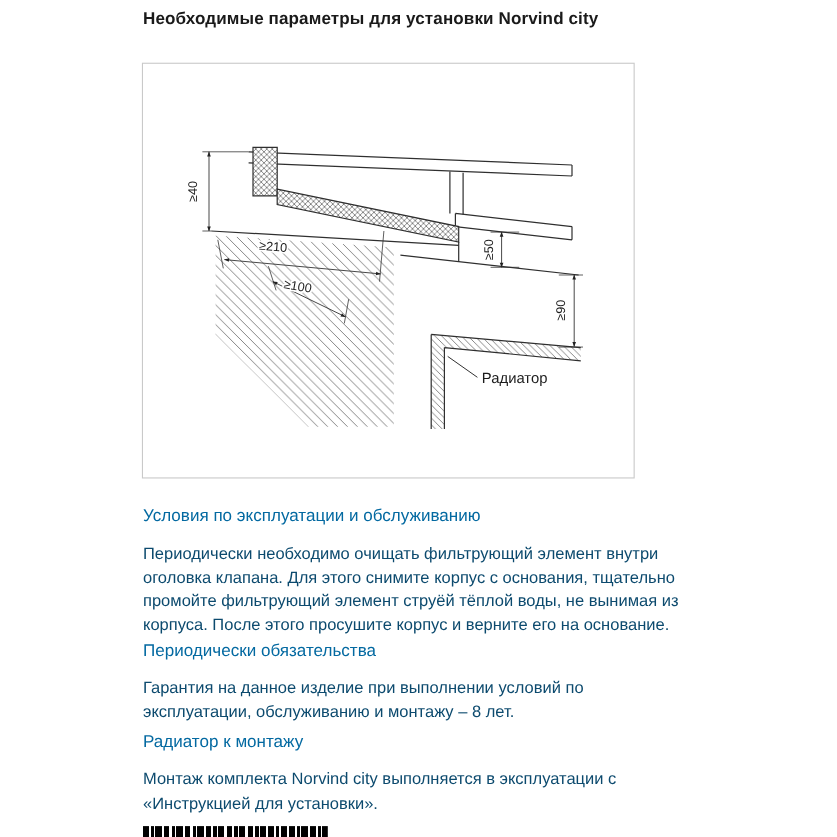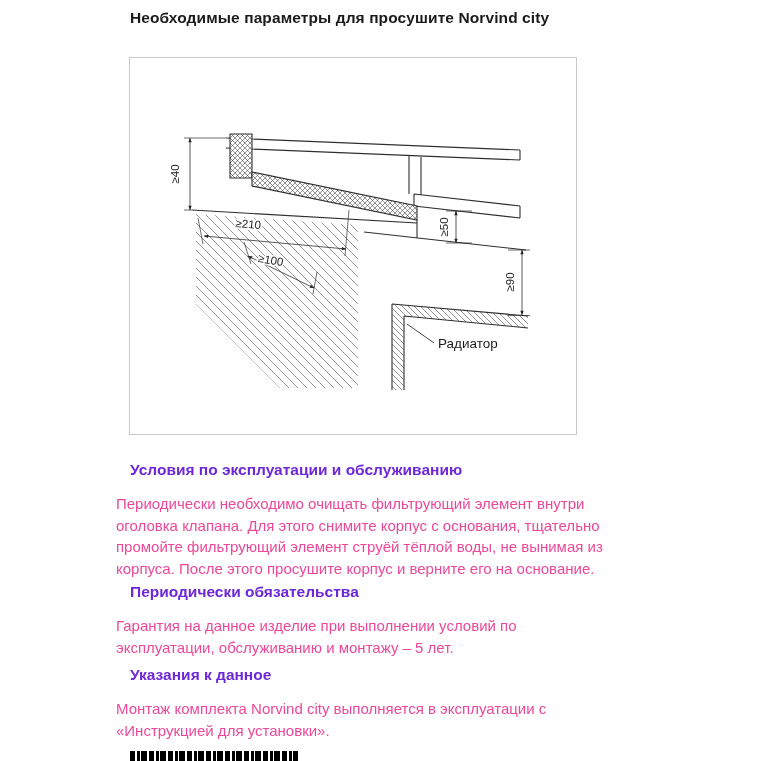--- a/index.html
+++ b/index.html
@@ -1,34 +1,34 @@
 <!DOCTYPE html>
 <html><head>
 <meta charset="utf-8">
 <style>
   *{margin:0;padding:0;box-sizing:border-box}
   html,body{width:761px;height:761px;background:#ffffff}
   body{font-family:"Liberation Sans",sans-serif;color:#1a1a1a;position:relative;overflow:hidden}
   .title{position:absolute;left:130px;top:9px;width:520px;font-size:15.5px;font-weight:700;letter-spacing:.1px}
   .diagram-box{position:absolute;left:129px;top:57px;width:448px;height:378px;border:1px solid #c9c9c9;background:#fff}
   .diagram-box svg{display:block;width:100%;height:100%}
-  .section-heading{position:absolute;left:130px;width:515px;font-size:15.5px;font-weight:700;color:#6d28d9}
-  .section-body{position:absolute;left:116px;width:520px;font-size:15px;line-height:21.5px;color:#ec4899;white-space:pre-line}
+  .section-heading{position:absolute;left:130px;width:515px;font-size:15.5px;font-weight:400;color:#0369a1}
+  .section-body{position:absolute;left:130px;width:520px;font-size:15px;line-height:21.5px;color:#0c4a6e;white-space:pre-line}
   #h0{top:461px}#b0{top:493px}
   #h1{top:583px}#b1{top:615px}
   #h2{top:666px}#b2{top:698px}
   .barcode{position:absolute;left:130px;top:751px;width:168px;height:10px;
     background:repeating-linear-gradient(90deg,#000 0 5px,#fff 5px 7px,#000 7px 10px,#fff 10px 11px,#000 11px 17px,#fff 17px 19px)}
 </style>
 </head>
 <body>
 
 <div class="page">
 
-  <div class="title">Необходимые параметры для просушите Norvind city</div>
+  <div class="title">Необходимые параметры для установки Norvind city</div>
 
   <div class="diagram-box">
     <svg viewBox="0 0 446 376" xmlns="http://www.w3.org/2000/svg">
       <defs>
         <pattern id="hatch" width="9" height="9" patternUnits="userSpaceOnUse">
           <path d="M-2,-2 L11,11" stroke="#777" stroke-width="0.8" fill="none"></path>
         </pattern>
         <pattern id="hatchS" width="6" height="6" patternUnits="userSpaceOnUse">
           <path d="M-2,-2 L8,8" stroke="#666" stroke-width="0.7" fill="none"></path>
         </pattern>
@@ -97,21 +97,21 @@
   </div>
 
   <div class="section-heading" id="h0">Условия по эксплуатации и обслуживанию</div>
   <div class="section-body" id="b0">Периодически необходимо очищать фильтрующий элемент внутри
 оголовка клапана. Для этого снимите корпус с основания, тщательно
 промойте фильтрующий элемент струёй тёплой воды, не вынимая из
 корпуса. После этого просушите корпус и верните его на основание.</div>
 
   <div class="section-heading" id="h1">Периодически обязательства</div>
   <div class="section-body" id="b1">Гарантия на данное изделие при выполнении условий по
-эксплуатации, обслуживанию и монтажу – 5 лет.</div>
+эксплуатации, обслуживанию и монтажу – 8 лет.</div>
 
-  <div class="section-heading" id="h2">Указания к данное</div>
+  <div class="section-heading" id="h2">Радиатор к монтажу</div>
   <div class="section-body" id="b2">Монтаж комплекта Norvind city выполняется в эксплуатации с
 «Инструкцией для установки».</div>
 
   <div class="barcode"></div>
 
 </div>
 
 </body></html>

